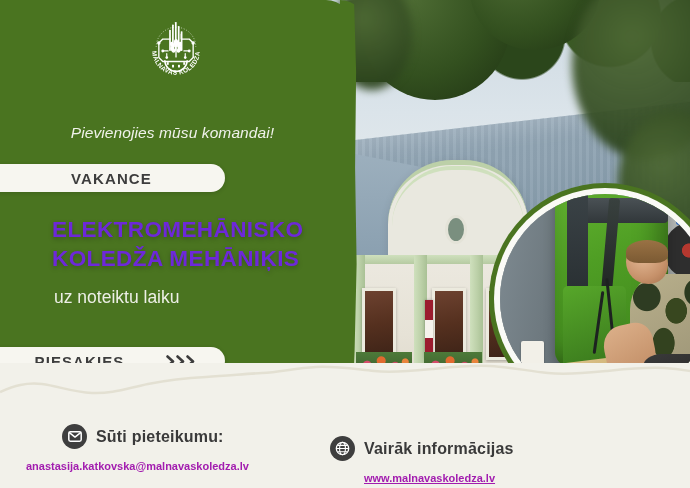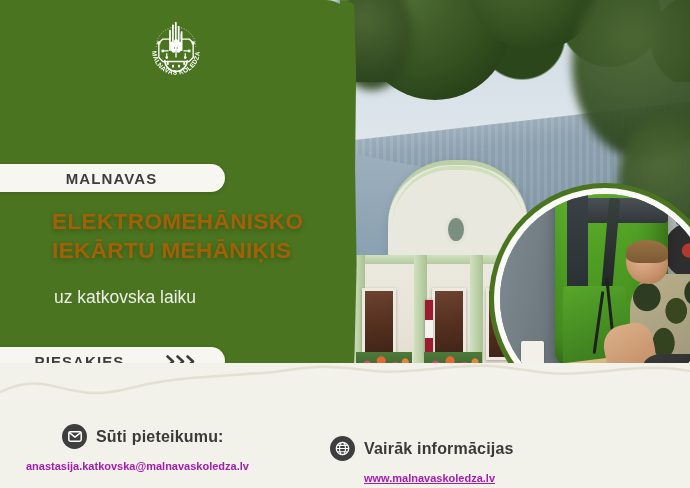--- a/index.html
+++ b/index.html
@@ -183,22 +183,22 @@
     color:#3D3D3D; font-weight:700; letter-spacing:1.1px; font-size:15px;
     padding-left:38px;
   }
   .chev {
     margin-left:16px; display:inline-flex; gap:1px; color:#3D3D3D;
   }
   .chev svg { display:block; }
 
   
   .job-title {
-    position:absolute; left:52px; top:208px; width:296px;
-    color:#a16207;
+    position:absolute; left:52px; top:216px; width:296px;
+    color:#6d28d9;
     font-size:22.5px; font-weight:700; letter-spacing:.4px;
     line-height:1.27;
     text-shadow:0 2px 5px rgba(0,0,0,.25);
   }
   .job-meta {
     position:absolute; left:54px; top:286px; width:290px;
     color:#EDEFE6;
     font-size:17.5px; font-weight:400; line-height:1.35;
   }
 
@@ -448,31 +448,32 @@
         <rect x="53" y="77" width="3" height="4"></rect>
         <rect x="61" y="73" width="3" height="4"></rect>
       </g>
 
       <text font-family="'Liberation Sans', sans-serif" font-size="9.6" font-weight="700" fill="#FFFFFF" letter-spacing="0.6">
         <textPath href="#arcBot" startOffset="50%" text-anchor="middle">MALNAVAS KOLEDŽA</textPath>
       </text>
     </svg>
   </div>
 
+  <div class="subhead">Pievienojies mūsu komandai!</div>
 
   <div class="pill" id="pill-vakance">
-    <span>MALNAVAS</span>
+    <span>VAKANCE</span>
   </div>
 
   <div class="job-title">
     <div>ELEKTROMEHĀNISKO</div>
-    <div>IEKĀRTU MEHĀNIĶIS</div>
+    <div>KOLEDŽA MEHĀNIĶIS</div>
   </div>
   <div class="job-meta">
-    <div>uz katkovska laiku</div>
+    <div>uz noteiktu laiku</div>
   </div>
 
   <div class="pill" id="pill-piesakies">
     <span class="lbl">PIESAKIES</span>
     <span class="chev">
       <svg width="34" height="13" viewBox="0 0 34 13" aria-hidden="true">
         <path d="M1.5 1.5 L7 6.5 L1.5 11.5 M11.5 1.5 L17 6.5 L11.5 11.5 M21.5 1.5 L27 6.5 L21.5 11.5" fill="none" stroke="#3D3D3D" stroke-width="2.6" stroke-linecap="round" stroke-linejoin="round"></path>
       </svg>
     </span>
   </div>

